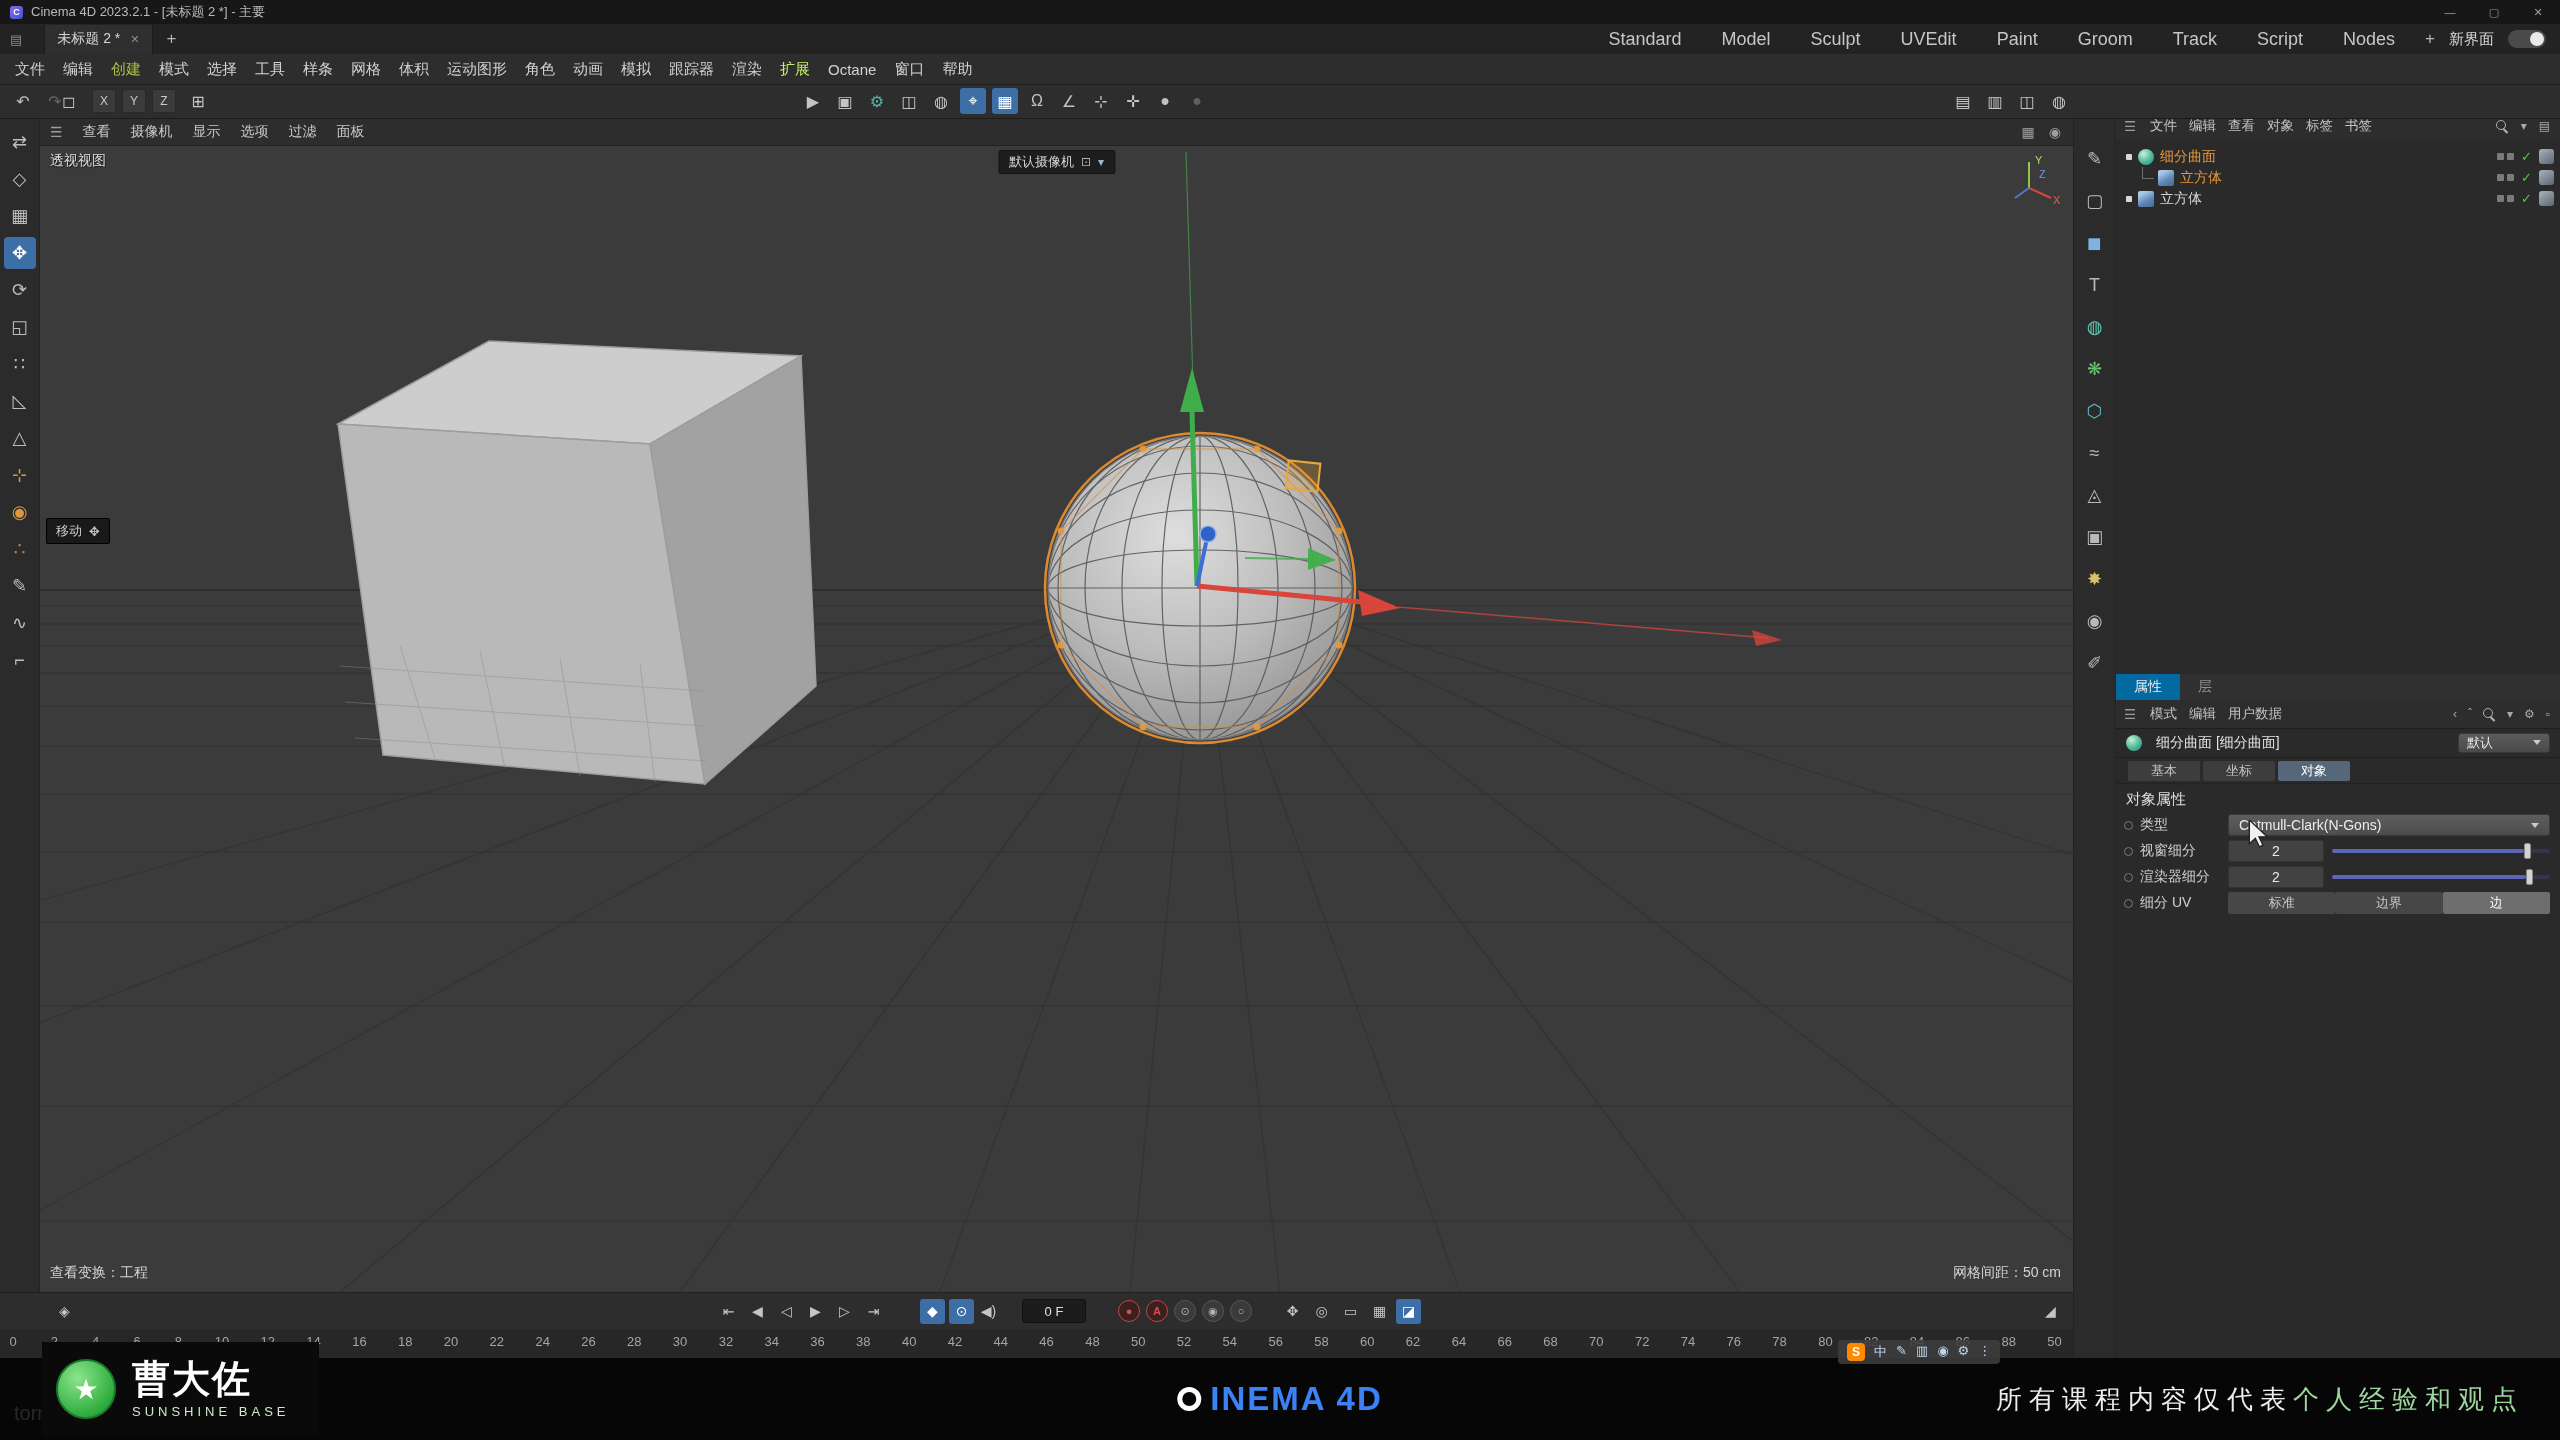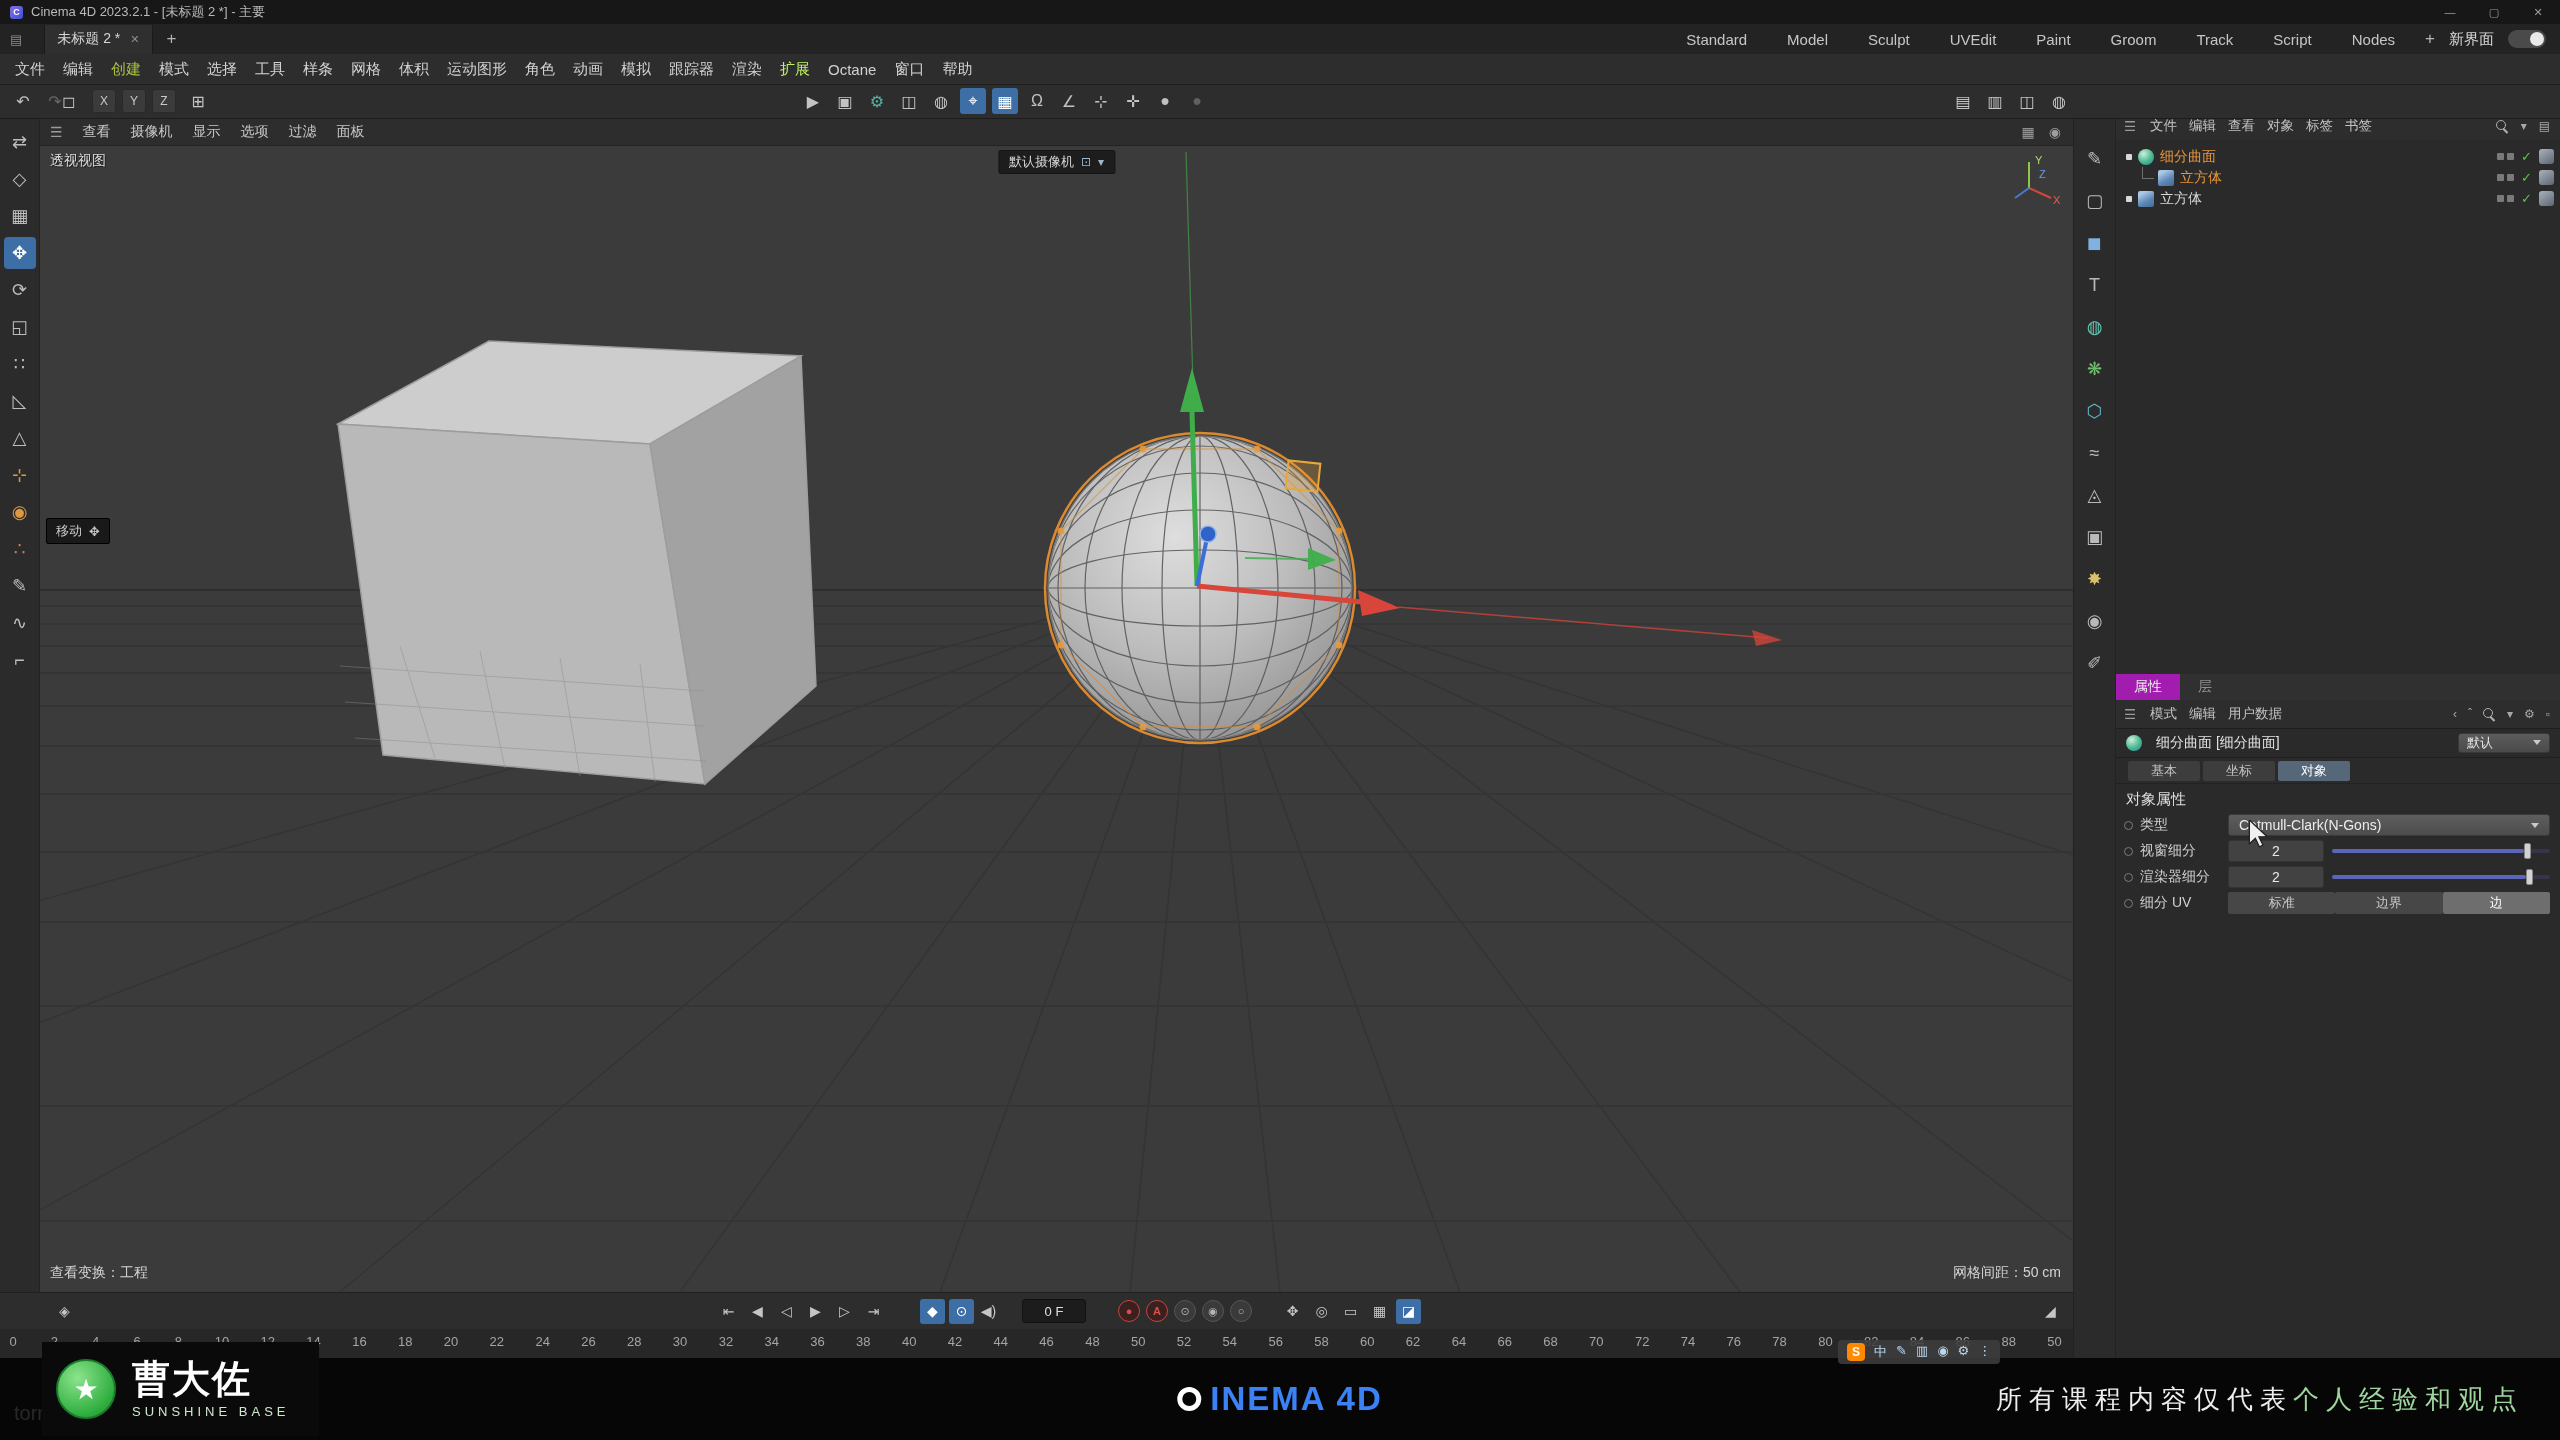--- a/index.html
+++ b/index.html
@@ -11,21 +11,21 @@
   .app-icon{width:13px;height:13px;margin:0 8px 0 10px;border-radius:3px;background:linear-gradient(135deg,#8a6fe0,#3b4fd8);color:#fff;font-size:9px;display:flex;align-items:center;justify-content:center;font-weight:bold;}
   .win-controls{margin-left:auto;display:flex;height:24px;}
   .win-btn{width:44px;height:24px;display:flex;align-items:center;justify-content:center;color:#9d9d9d;font-size:11px;}
 
   
   .tabbar{position:absolute;left:0;top:24px;width:2560px;height:30px;background:#232323;display:flex;align-items:center;border-bottom:1px solid #151515;z-index:20;}
   .tabbar-icon{margin-left:10px;color:#8a8a8a;font-size:13px;}
   .doc-tab{height:29px;display:flex;align-items:center;gap:10px;background:#2f2f2f;padding:0 12px;margin-left:22px;color:#d6d6d6;font-size:14px;border-left:1px solid #1a1a1a;border-right:1px solid #1a1a1a;}
   .doc-tab .tab-x{color:#8f8f8f;font-size:11px;}
   .add-tab{color:#b5b5b5;padding:0 14px;font-size:17px;}
-  .layouts{margin-left:auto;display:flex;align-items:center;gap:40px;color:#c6c6c6;font-size:15px;margin-right:16px;}
+  .layouts{margin-left:auto;display:flex;align-items:center;gap:40px;color:#c6c6c6;font-size:18px;margin-right:16px;}
   .layouts .layout-item{cursor:default;}
   .new-ui{color:#d8d8d8;font-size:15px;margin-right:14px;}
   .switch{width:38px;height:18px;border-radius:9px;background:#4a4a4a;position:relative;margin-right:14px;}
   .switch::after{content:"";position:absolute;right:2px;top:2px;width:14px;height:14px;border-radius:50%;background:#e9e9e9;}
 
   
   .menubar{position:absolute;left:0;top:54px;width:2560px;height:30px;background:#2d2d2d;display:flex;align-items:center;font-size:15px;color:#d2d2d2;border-bottom:1px solid #1d1d1d;padding-left:6px;z-index:20;}
   .menubar .mi{padding:0 6px;margin:0 3px;white-space:nowrap;}
 
   
@@ -58,21 +58,21 @@
   .vp-info-r{position:absolute;right:12px;bottom:10px;color:#d4d4d4;font-size:14px;}
 
   
   .right-strip{position:absolute;left:2073px;top:118px;width:43px;height:1240px;background:#2b2b2b;border-left:1px solid #222;border-right:1px solid #222;display:flex;flex-direction:column;align-items:center;padding-top:26px;gap:12px;box-sizing:border-box;z-index:5;}
   .rs-btn{width:30px;height:30px;min-height:30px;display:flex;align-items:center;justify-content:center;color:#b9b9b9;font-size:18px;border-radius:4px;}
 
   
   .right-panel{position:absolute;left:2116px;top:85px;width:444px;height:1273px;background:#2a2a2a;z-index:6;}
   .panel-tabs{position:absolute;left:0;width:444px;background:#303030;border-bottom:1px solid #1e1e1e;display:flex;align-items:stretch;}
   .panel-tab{padding:0 18px;display:flex;align-items:center;font-size:14px;color:#909090;}
-  .panel-tab.active{background:#a21caf;color:#ececec;}
+  .panel-tab.active{background:#0369a1;color:#ececec;}
   .om-tabs{top:0;height:27px;}
   .om-menu{position:absolute;left:0;top:27px;width:444px;height:28px;display:flex;align-items:center;font-size:13.5px;color:#c2c2c2;border-bottom:1px solid #1e1e1e;background:#2d2d2d;}
   .om-menu .hamburger{padding:0 8px;color:#9b9b9b;}
   .om-menu .mi{padding:0 6px;}
   .om-menu-right{margin-left:auto;display:flex;align-items:center;gap:12px;margin-right:10px;color:#a8a8a8;font-size:12px;}
   .om-tree{position:absolute;left:0;top:55px;width:444px;height:534px;background:#2a2a2a;padding-top:6px;box-sizing:border-box;}
   .tree-row{display:flex;align-items:center;height:21px;padding:0 6px 0 10px;font-size:14px;}
   .node-dot{width:6px;height:6px;background:#d8d8d8;border-radius:1px;margin-right:6px;}
   .connector{width:11px;height:11px;border-left:1px solid #6f6f6f;border-bottom:1px solid #6f6f6f;margin:0 4px 9px 16px;}
   .obj-icon{width:16px;height:16px;margin-right:6px;flex:none;}

